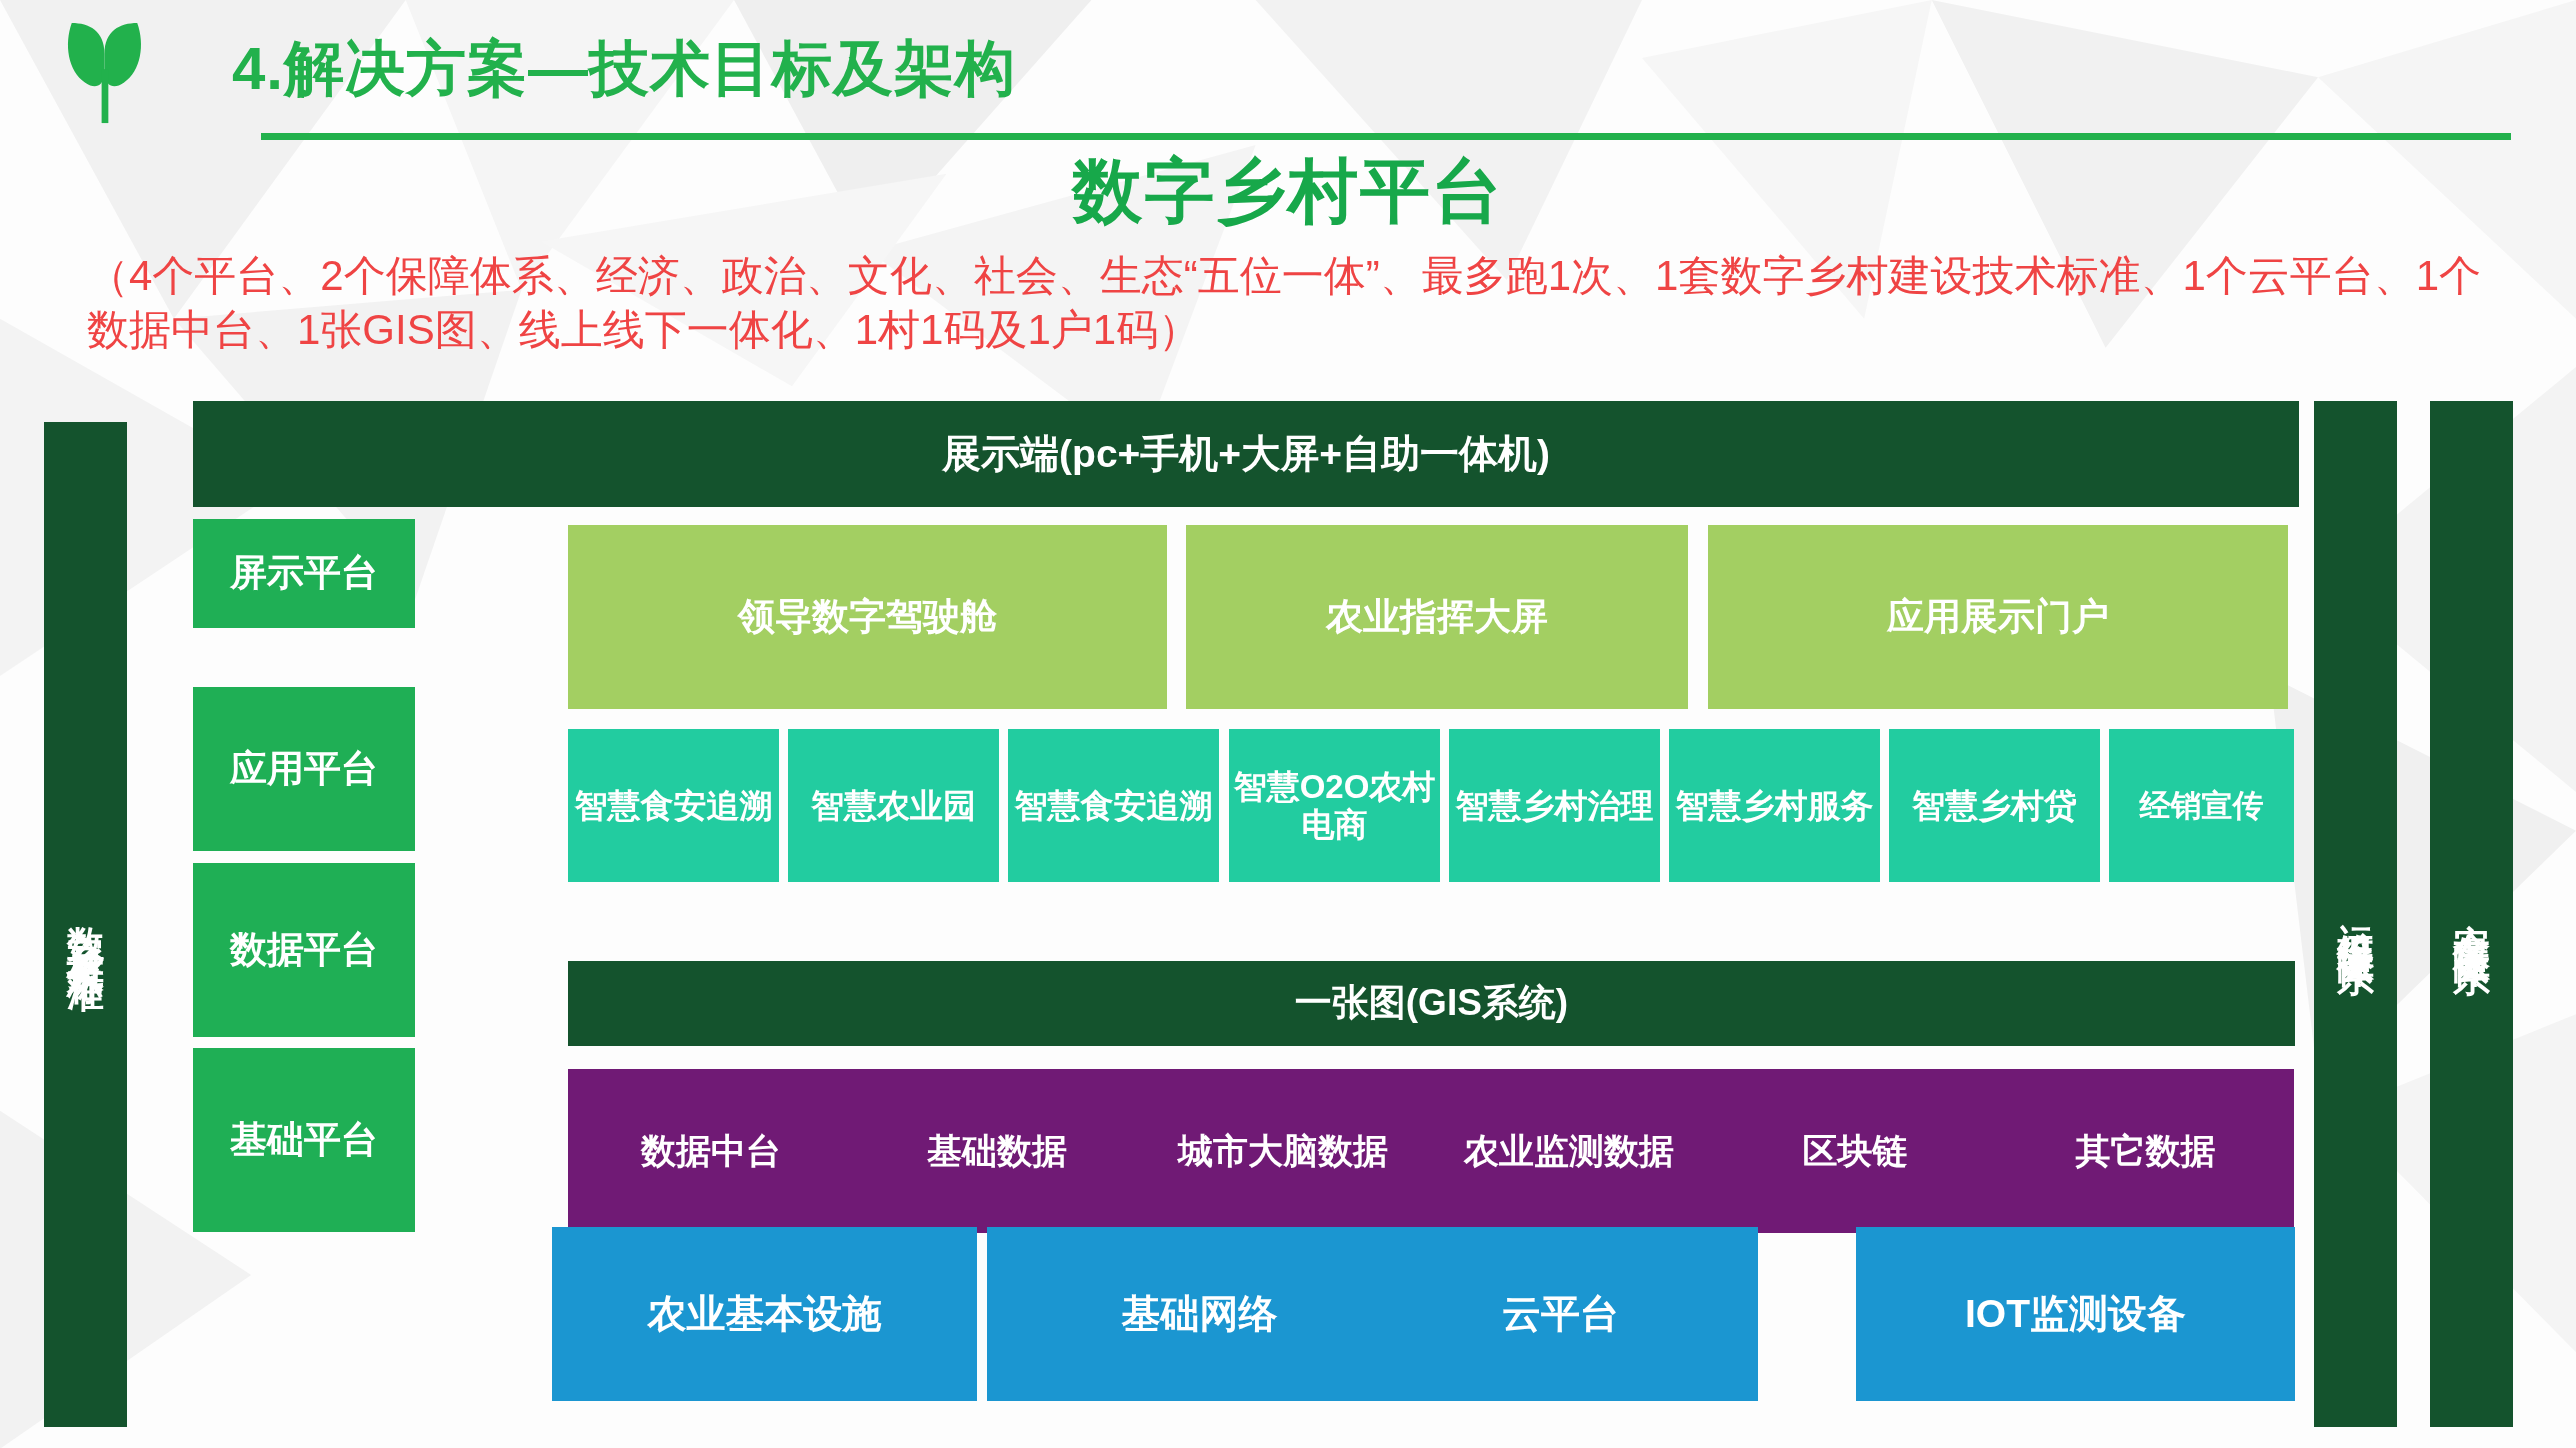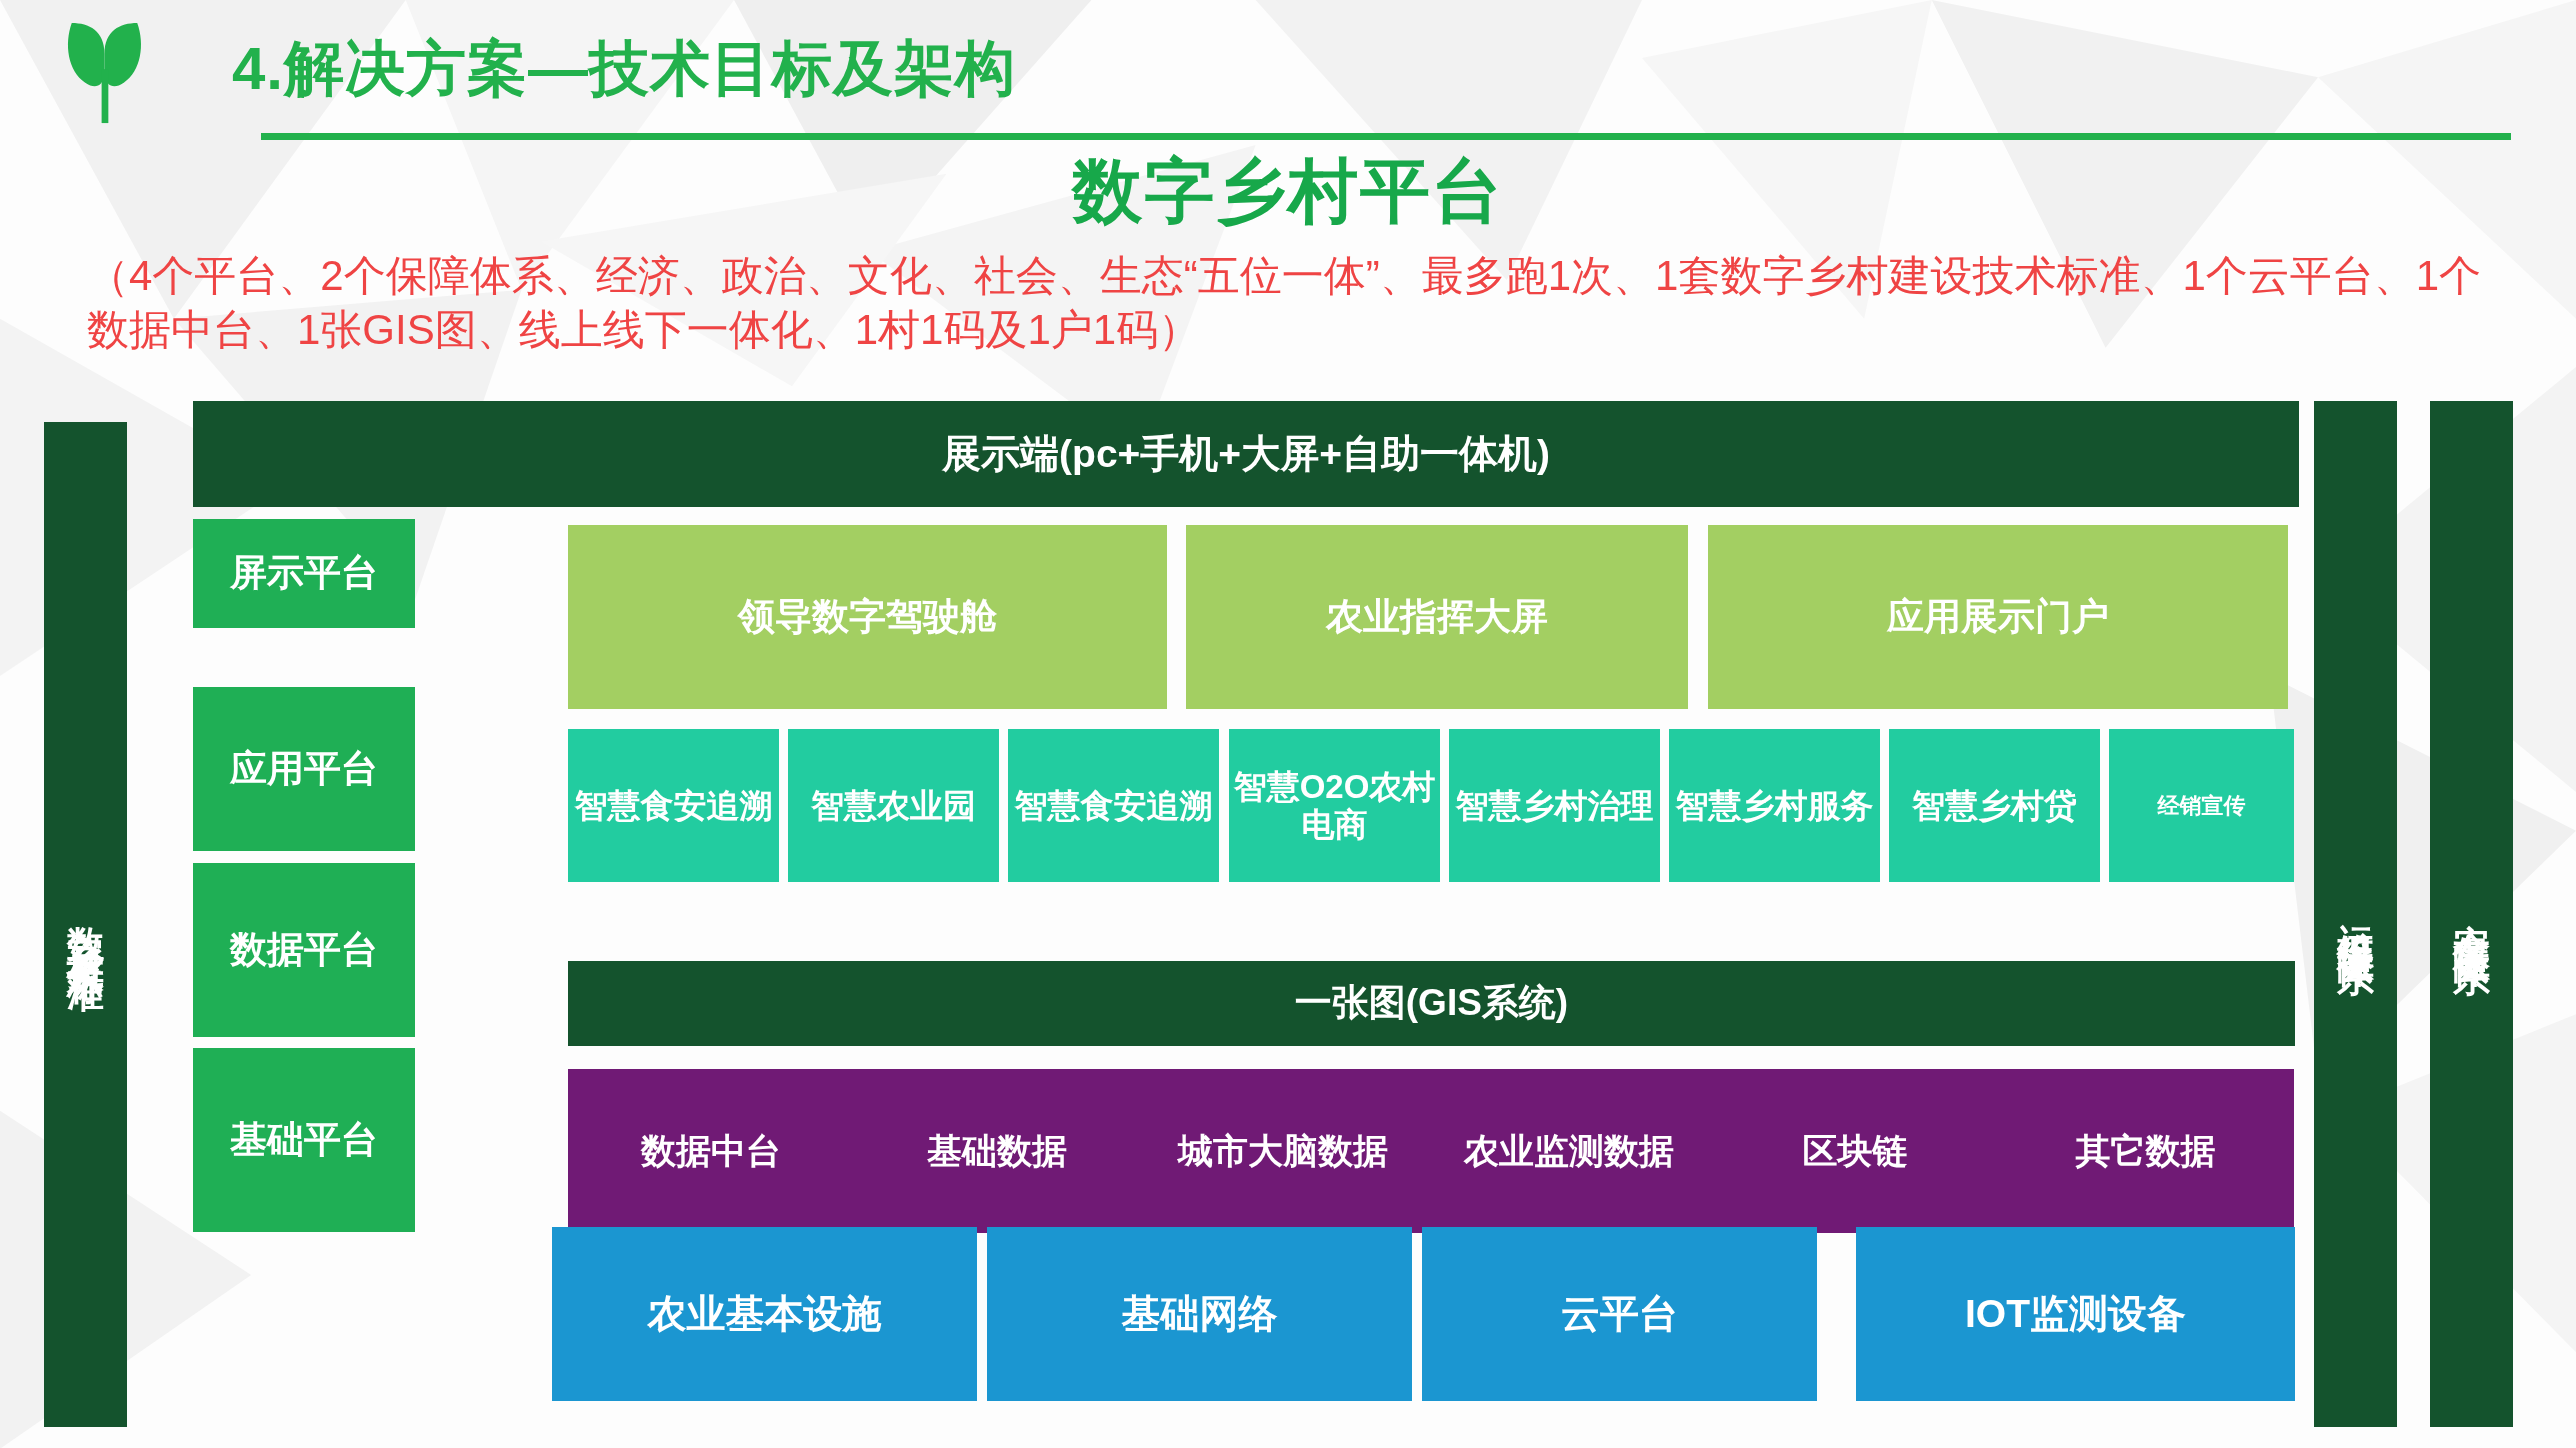--- a/index.html
+++ b/index.html
@@ -231,21 +231,21 @@
     <div class="face" style="font-size:33px;">智慧乡村服务</div>
   </div>
   <div class="box3d c-teal" style="left:1889px; top:328px; width:211px; height:153px;">
     <div class="top"></div>
     <div class="side"></div>
     <div class="face" style="font-size:33px;">智慧乡村贷</div>
   </div>
   <div class="box3d c-teal" style="left:2109px; top:328px; width:185px; height:153px;">
     <div class="top"></div>
     <div class="side"></div>
-    <div class="face" style="font-size:22px;font-family:Liberation Serif, serif;">经销宣传</div>
+    <div class="face" style="font-size:31px;font-family:Liberation Serif, serif;">经销宣传</div>
   </div>
 
   <div class="box3d c-frame" style="left:568px; top:560px; width:1727px; height:85px;">
     <div class="top"></div>
     <div class="side"></div>
     <div class="face" style="font-size:37px;">一张图(GIS系统)</div>
   </div>
 
   <div class="box3d c-olive" style="left:568px; top:668px; width:286px; height:164px;">
     <div class="top"></div>
@@ -281,21 +281,21 @@
   <div class="box3d c-blue" style="left:552px; top:826px; width:425px; height:174px;">
     <div class="top"></div>
     <div class="side"></div>
     <div class="face" style="font-size:39px;">农业基本设施</div>
   </div>
   <div class="box3d c-blue" style="left:987px; top:826px; width:425px; height:174px;">
     <div class="top"></div>
     <div class="side"></div>
     <div class="face" style="font-size:39px;">基础网络</div>
   </div>
-  <div class="box3d c-blue" style="left:1422px; top:826px; width:395px; height:174px;">
+  <div class="box3d c-blue" style="left:1363px; top:826px; width:395px; height:174px;">
     <div class="top"></div>
     <div class="side"></div>
     <div class="face" style="font-size:39px;">云平台</div>
   </div>
   <div class="box3d c-blue" style="left:1856px; top:826px; width:439px; height:174px;">
     <div class="top"></div>
     <div class="side"></div>
     <div class="face" style="font-size:39px;">IOT监测设备</div>
   </div>
 

